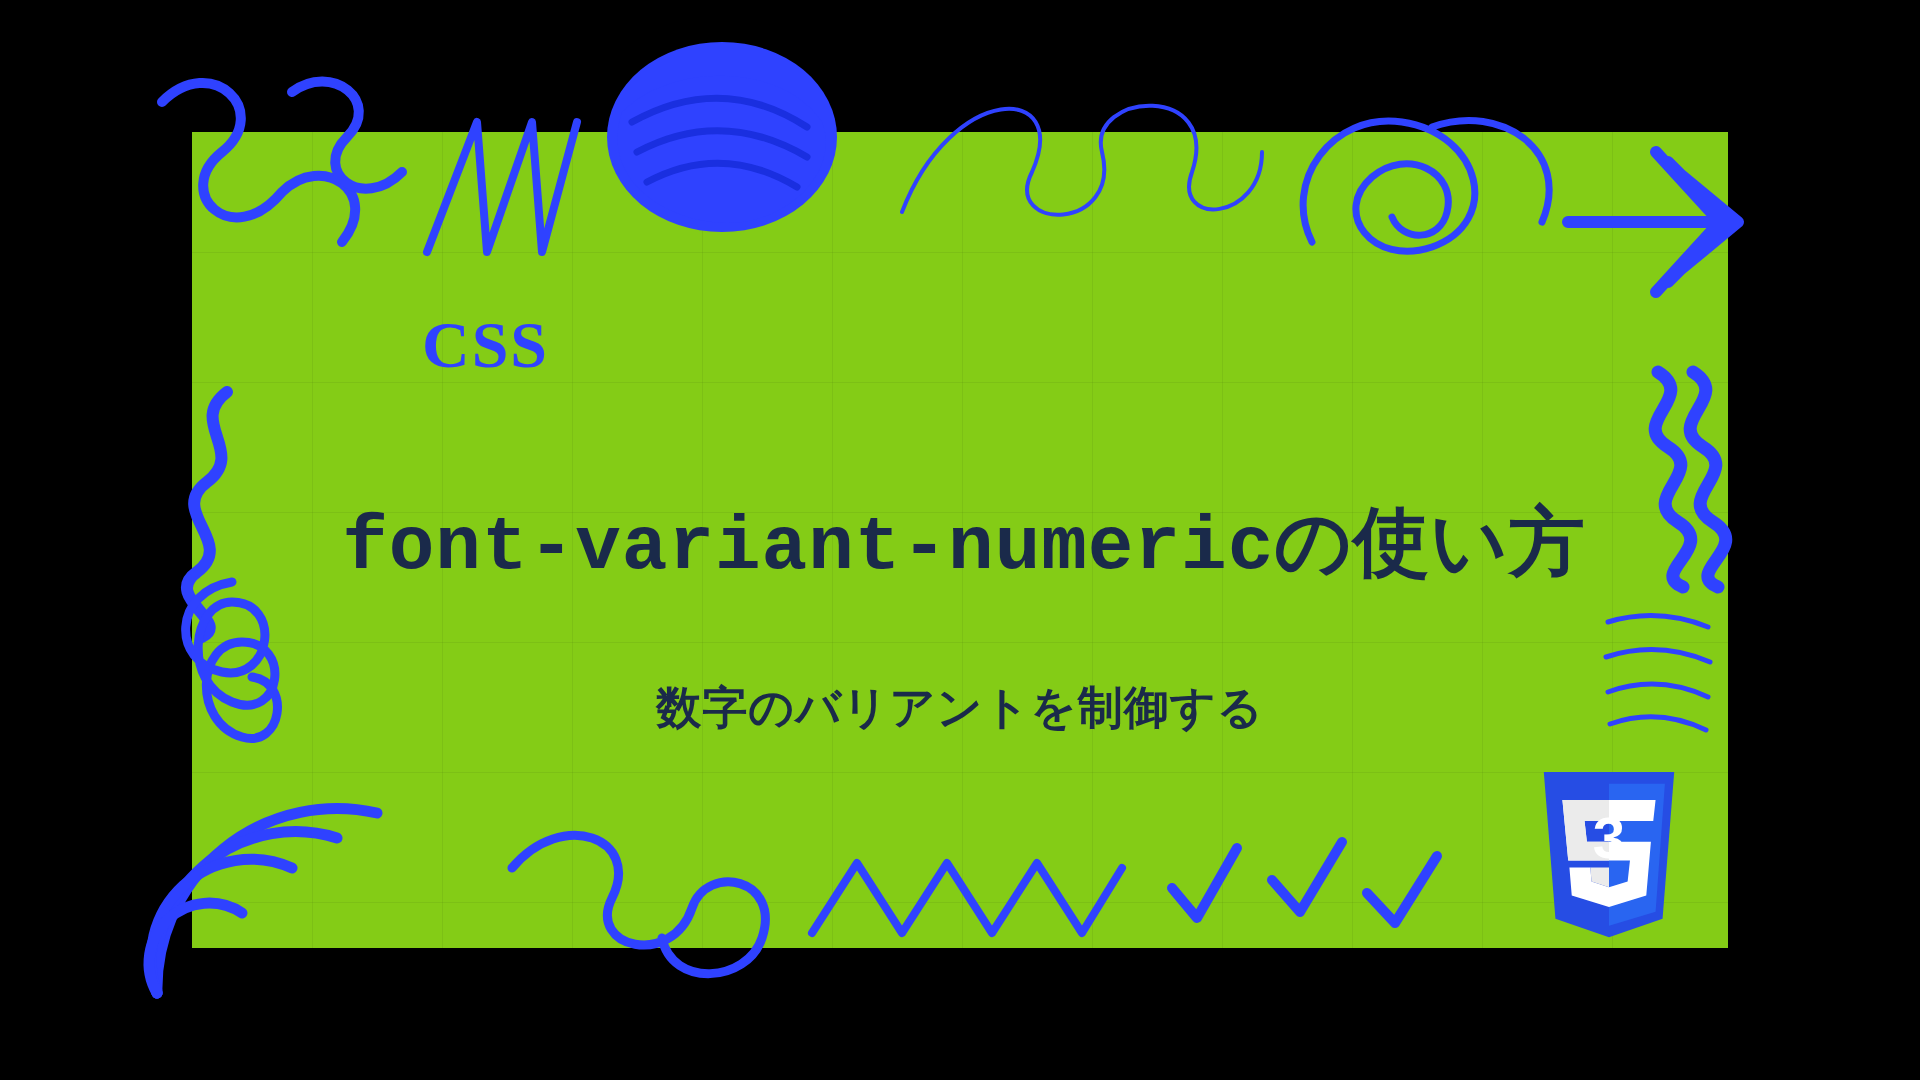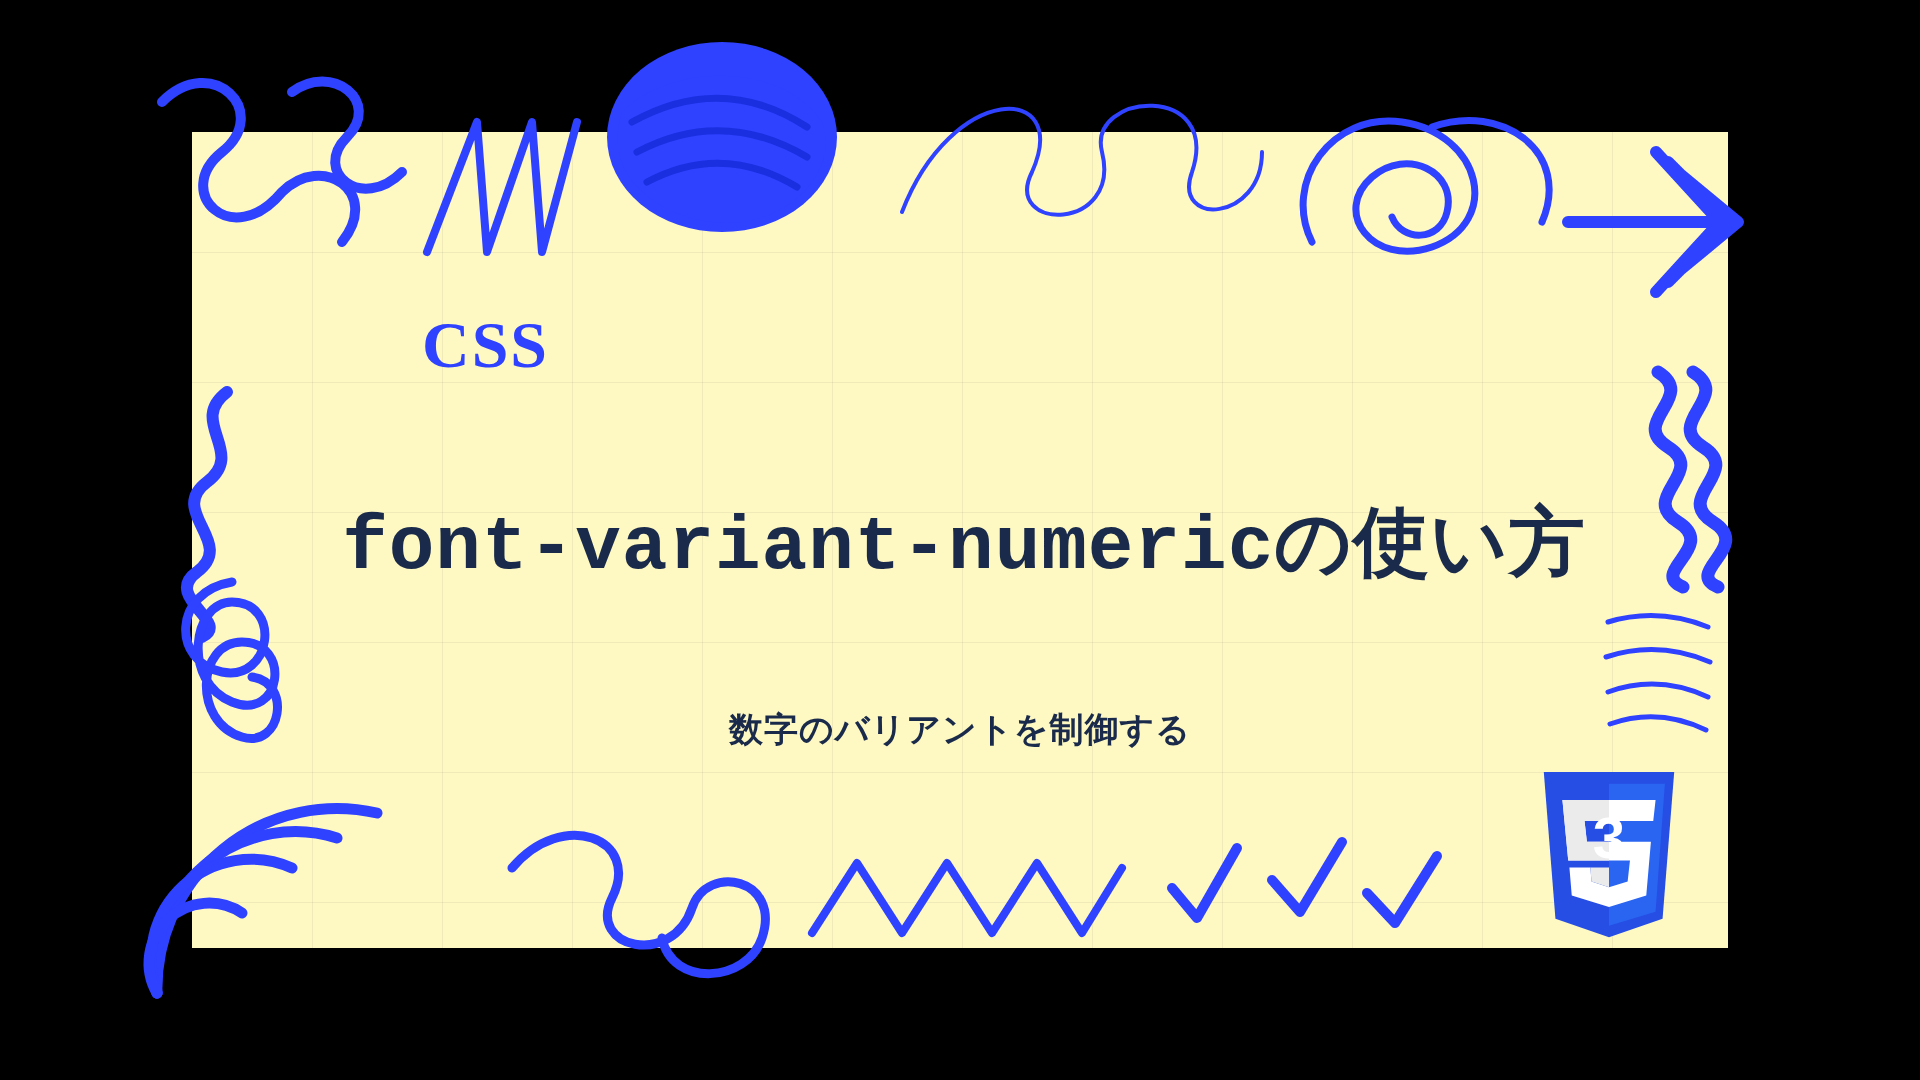--- a/index.html
+++ b/index.html
@@ -10,21 +10,21 @@
     background: #000;
     display: flex;
     align-items: center;
     justify-content: center;
     overflow: hidden;
   }
   .stage-wrap {
     width: 1536px;
     height: 816px;
     position: relative;
-    background: #fef9c3;
+    background: #84cc16;
   }
   
   .stage-wrap::before {
     content: "";
     position: absolute;
     inset: 0;
     background-image:
       linear-gradient(to right, rgba(0,0,0,0.06) 1px, transparent 1px),
       linear-gradient(to bottom, rgba(0,0,0,0.06) 1px, transparent 1px);
     background-size: 130px 130px;
@@ -56,25 +56,25 @@
     text-align: center;
     font-family: "Consolas","Menlo","Courier New",monospace;
     font-weight: 700;
     font-size: 76px;
     color: #1a2a4a;
     letter-spacing: 1px;
   }
   .subtitle {
     position: absolute;
     left: 0; right: 0;
-    top: 575px;
+    top: 546px;
     text-align: center;
     font-family: Liberation Mono, monospace;
     font-weight: 800;
-    font-size: 34px;
+    font-size: 45px;
     color: #1a2a4a;
     letter-spacing: 1px;
   }
 
   
   .doodles { position: absolute; inset: 0; z-index: 2; }
   .doodles svg { position: absolute; overflow: visible; }
 
   
   .css3 {

